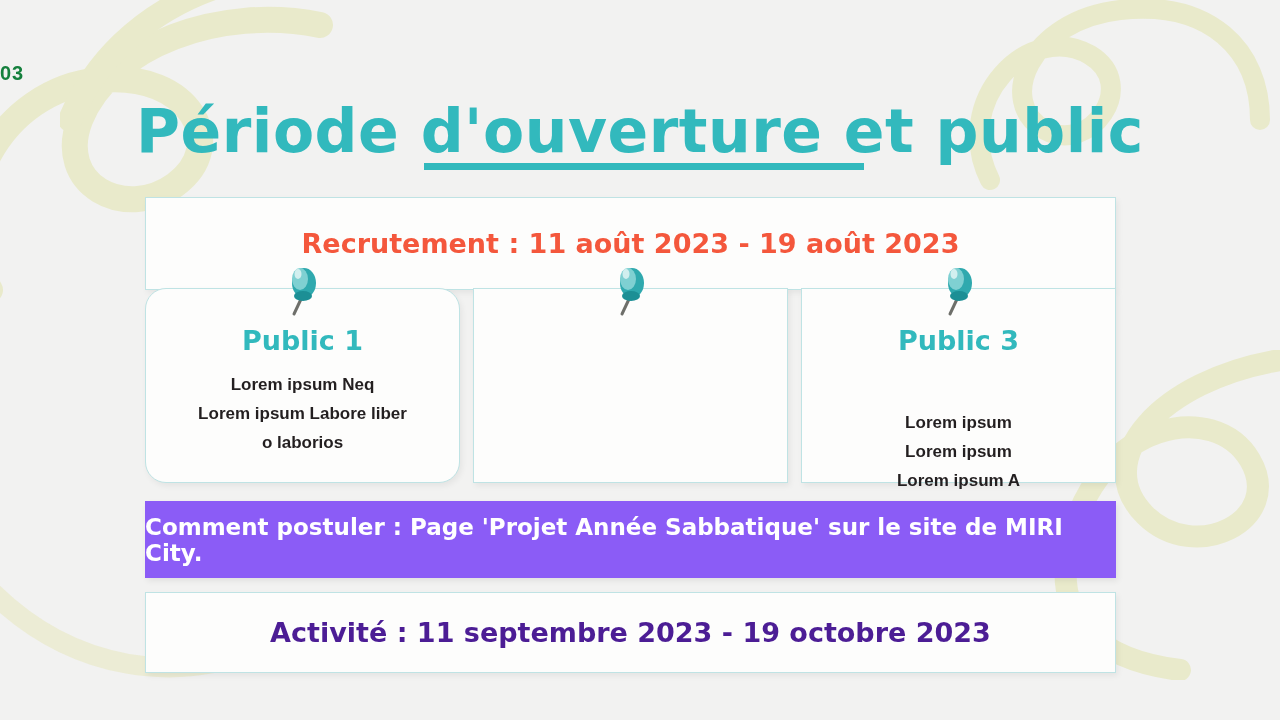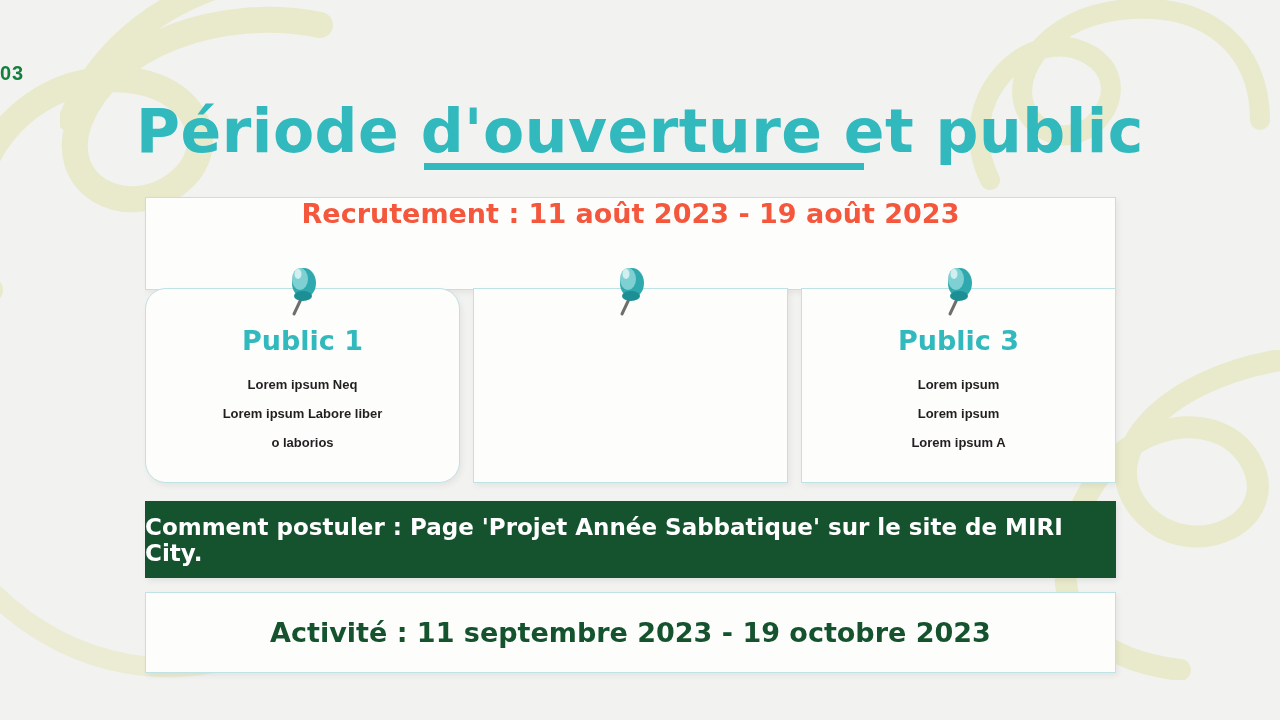--- a/index.html
+++ b/index.html
@@ -54,53 +54,53 @@
   
   .box-white {
     background: #fdfdfc;
     border: 1px solid #bfe3e4;
     box-shadow: 2px 3px 6px rgba(0,0,0,0.06);
   }
   #recruitment {
     position: absolute;
     left: 145px; top: 197px;
     width: 971px; height: 93px;
-    display: flex; justify-content: center;
+    display: flex; align-items: center; justify-content: center;
   }
   #recruitment .txt {
     color: #f4573c;
     font-size: 27px;
     font-weight: bold;
     font-family: "DejaVu Sans", sans-serif;
   }
 
   
   .card {
     position: absolute;
     top: 288px;
     width: 315px; height: 195px;
     display: flex;
     flex-direction: column;
     align-items: center;
   }
   #card-1 { left: 145px; border-radius: 21px; }
   #card-2 { left: 473px; }
-  #card-3 { left: 801px; }
+  #card-3 { left: 801px; gap: 38px; }
 
   .card-title {
     margin-top: 36px;
     color: #32b9bd;
     font-size: 27px;
     font-weight: bold;
     font-family: "DejaVu Sans", sans-serif;
   }
   .card-body {
     margin-top: 14px;
     color: #231f20;
-    font-size: 13px;
+    font-size: 17px;
     font-weight: bold;
     line-height: 29px;
     text-align: center;
     white-space: pre-line;
     padding: 0 12px;
   }
 
   
   .pin {
     position: absolute;
@@ -108,40 +108,40 @@
     left: 50%;
     transform: translateX(-50%);
     width: 54px; height: 58px;
   }
 
   
   #howto {
     position: absolute;
     left: 145px; top: 501px;
     width: 971px; height: 77px;
-    background: #14532d;
+    background: #8b5cf6;
     display: flex; align-items: center; justify-content: center;
     box-shadow: 2px 3px 6px rgba(0,0,0,0.07);
   }
   #howto .txt {
     color: #ffffff;
     font-size: 23px;
     font-weight: bold;
     font-family: "DejaVu Sans", sans-serif;
   }
 
   
   #activity {
     position: absolute;
     left: 145px; top: 592px;
     width: 971px; height: 81px;
     display: flex; align-items: center; justify-content: center;
   }
   #activity .txt {
-    color: #14532d;
+    color: #4c1d95;
     font-size: 27px;
     font-weight: bold;
     font-family: "DejaVu Sans", sans-serif;
   }
 </style>
 </head>
 <body>
 
 <div id="slide">
 

